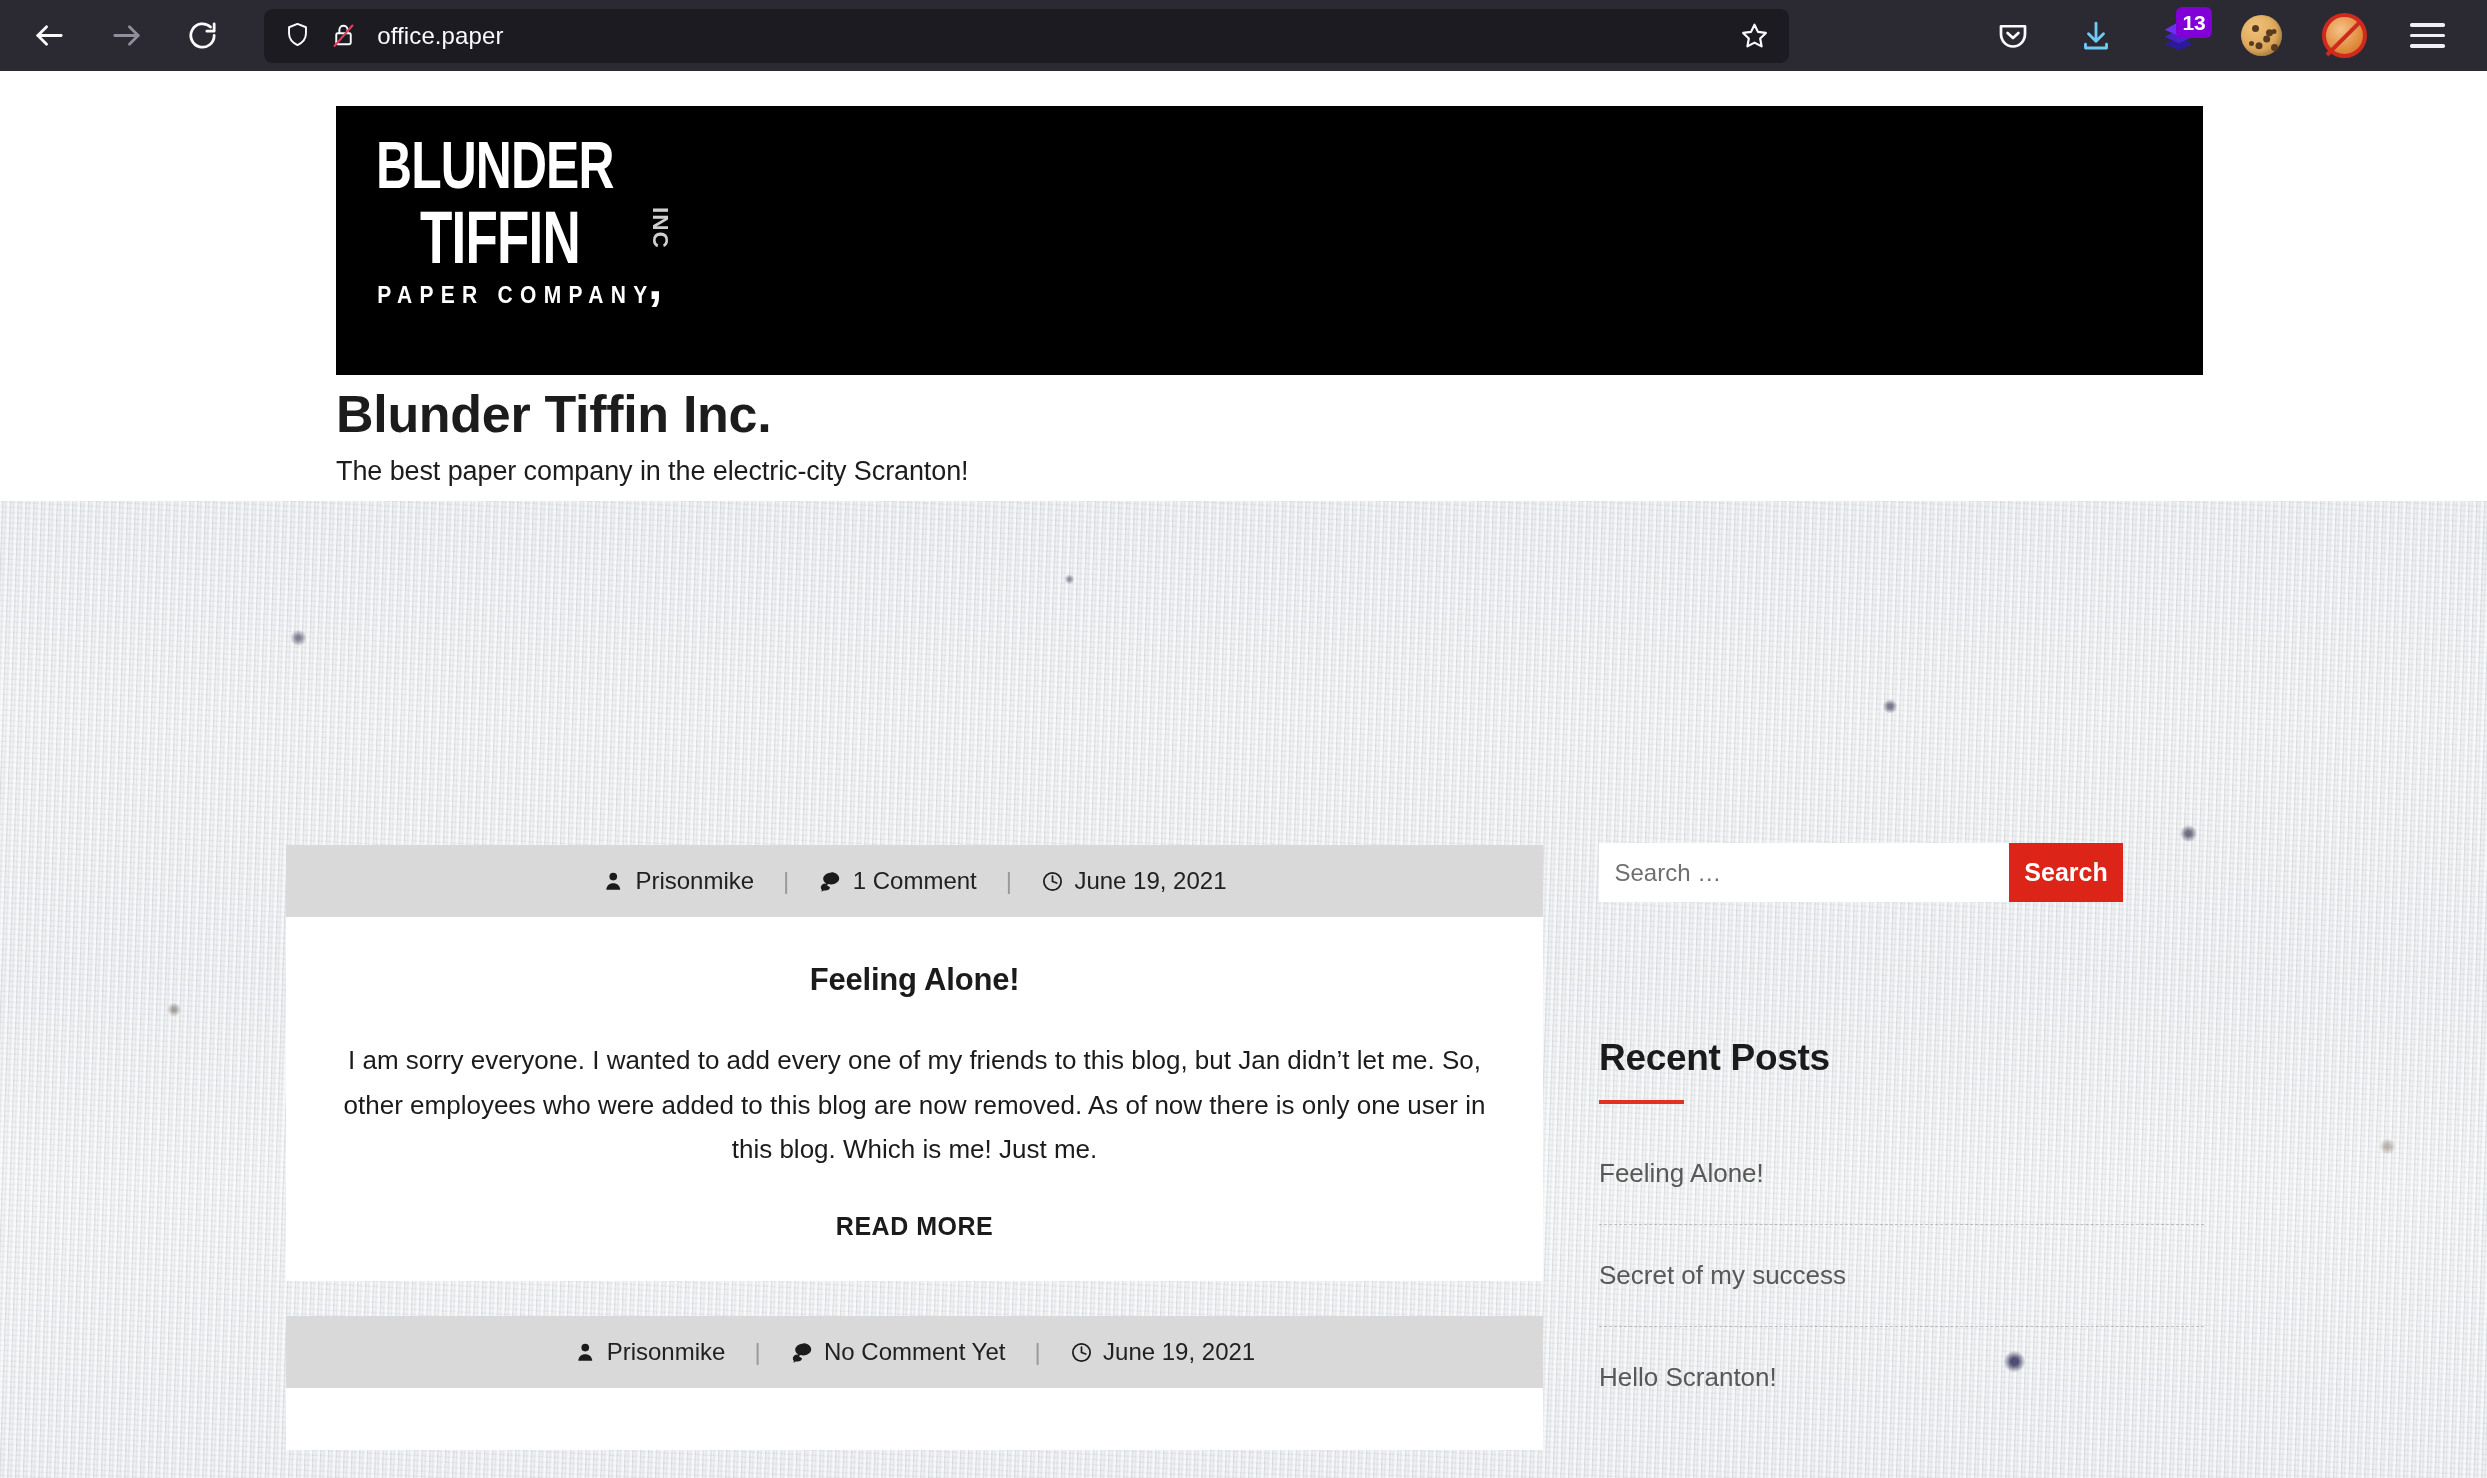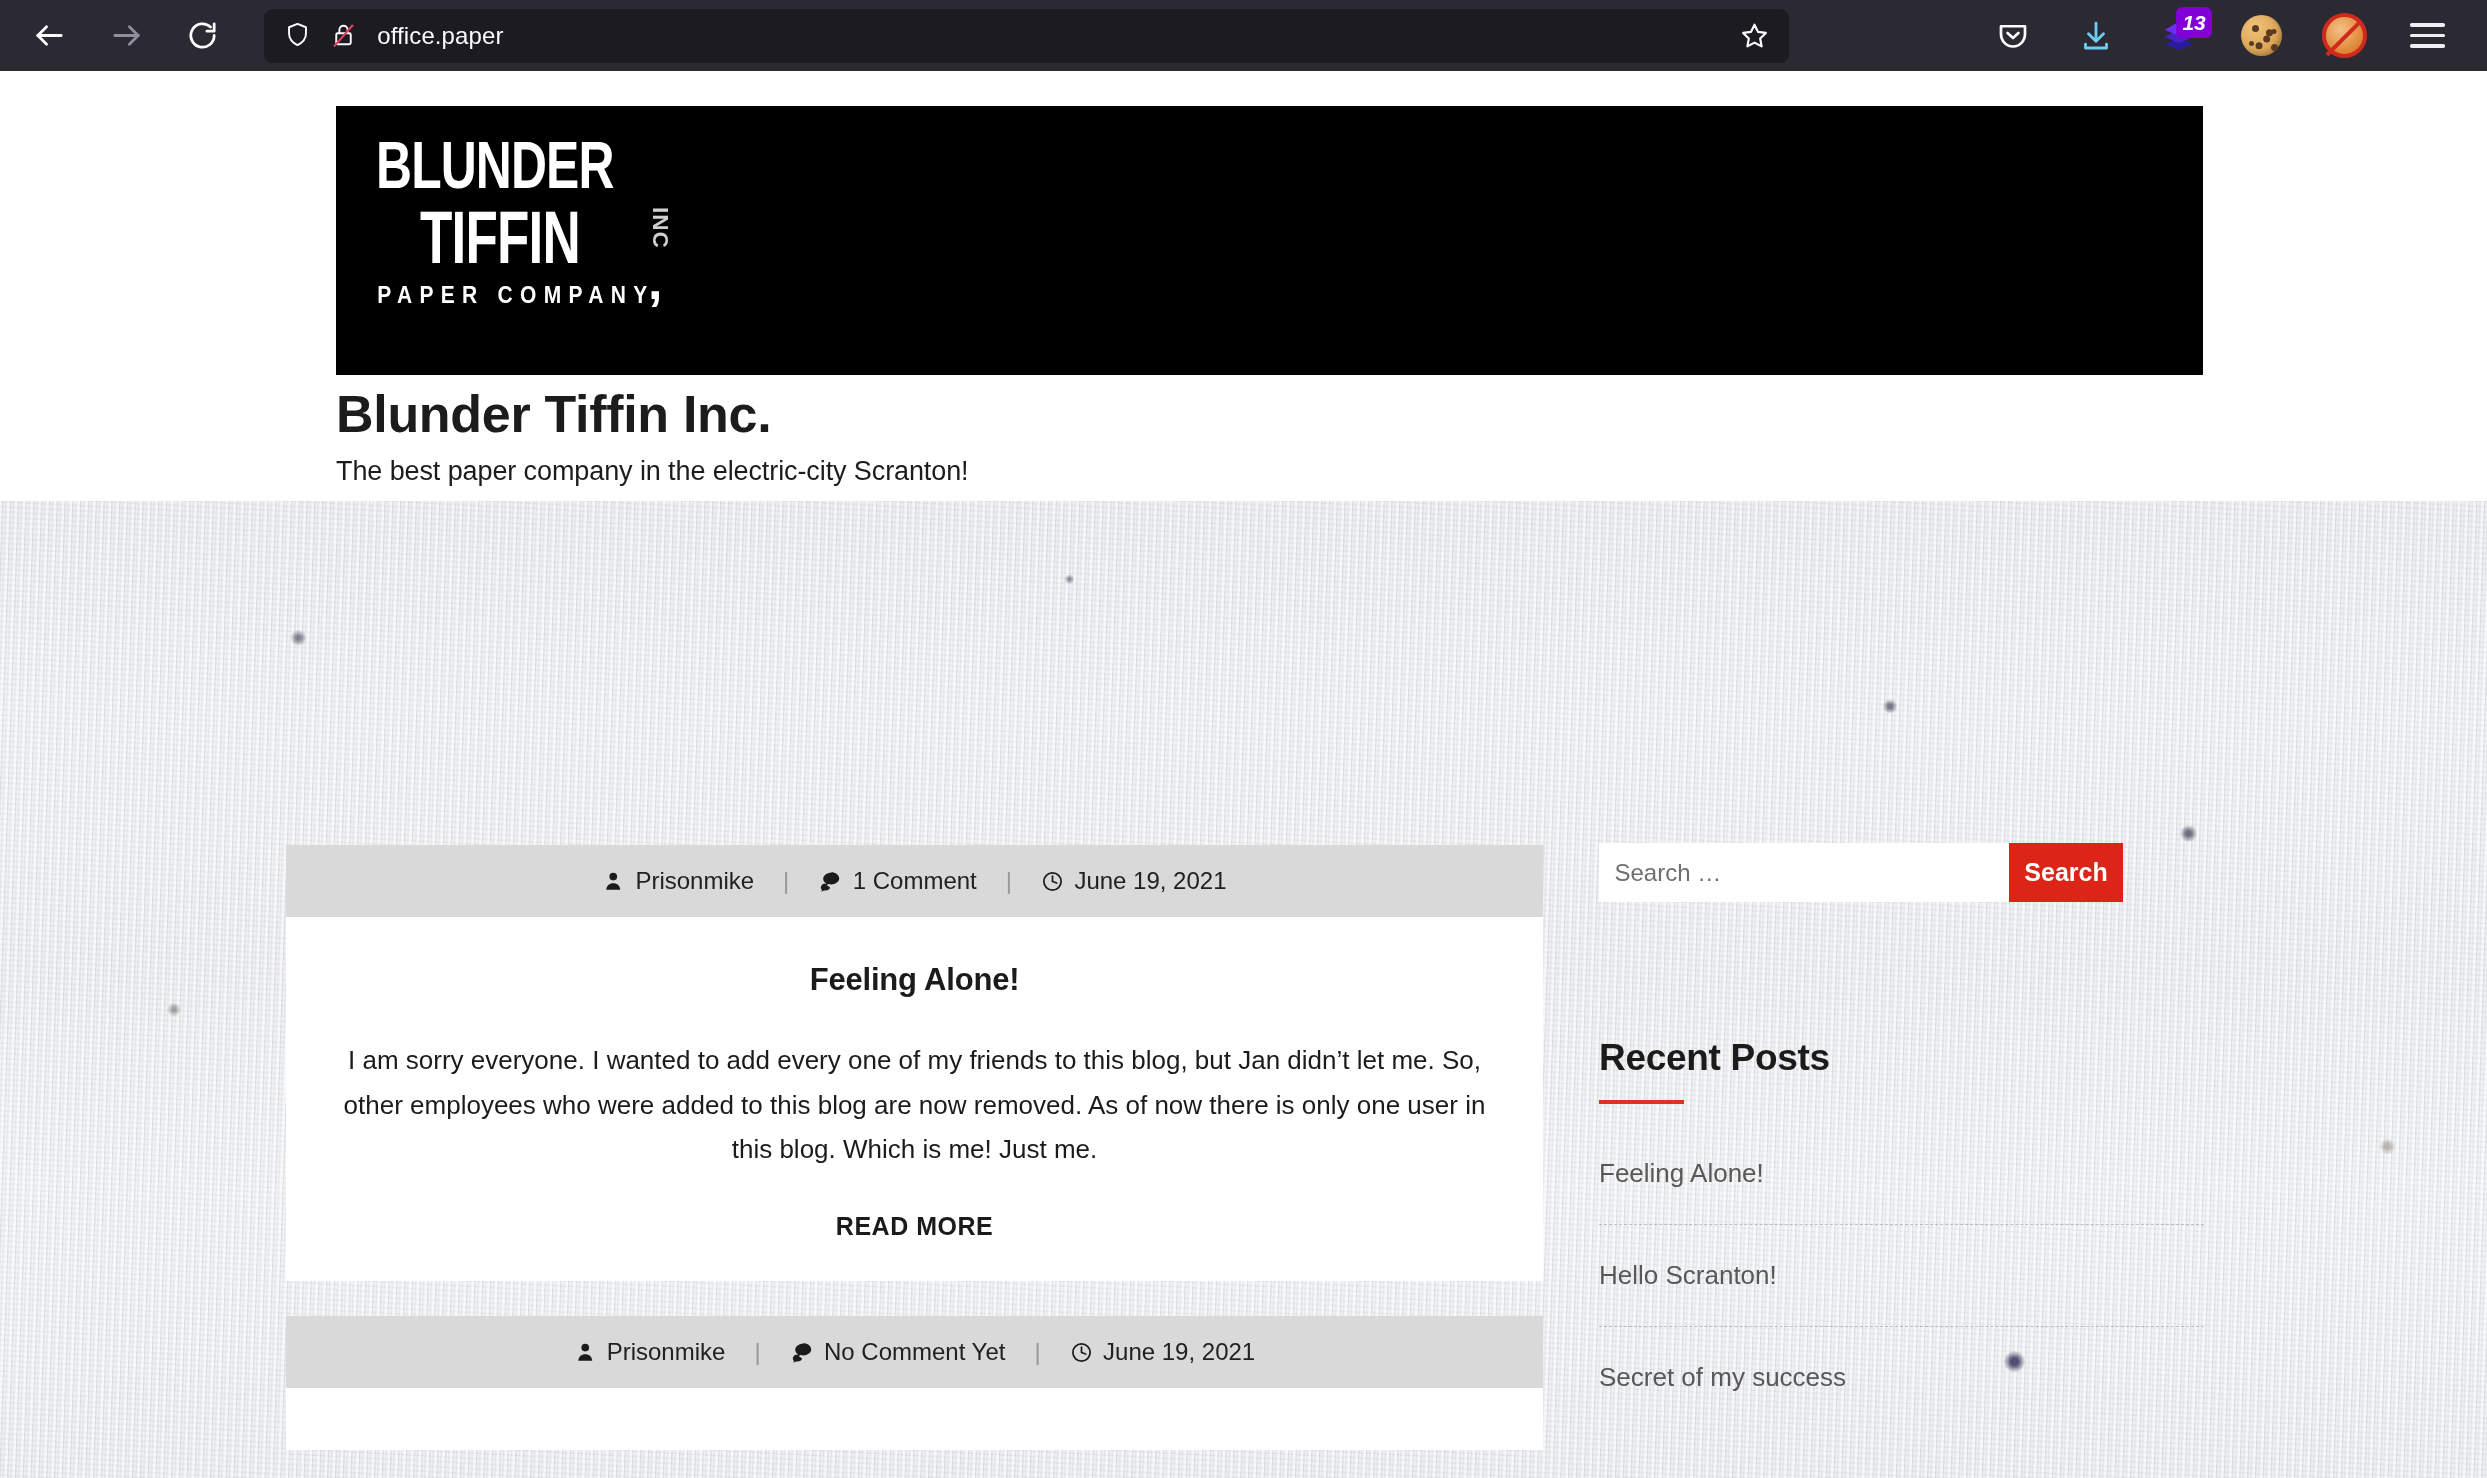--- a/index.html
+++ b/index.html
@@ -59,21 +59,20 @@
   }
 
   .star-btn { margin-left: auto; width: 48px; height: 48px; display:flex; align-items:center; justify-content:center; }
 
   .toolbar-right {
     margin-left: auto;
     display: flex;
     align-items: center;
     gap: 33px;
     padding-right: 12px;
-    font-style: italic;
   }
 
   .ext-icon { position: relative; width: 50px; height: 50px; display:flex; align-items:center; justify-content:center; }
 
   .badge {
     position: absolute;
     top: -3.5px; right: -8.6px;
     min-width: 36px;
     height: 31px;
     background: #8000d7;
@@ -582,24 +581,24 @@
         </form>
 
         <h2 class="widget-title">Recent Posts</h2>
         <div class="title-rule"></div>
 
         <ul class="recent-list">
           <li>
             <a href="#">Feeling Alone!</a>
           </li>
           <li>
-            <a href="#">Hello Scranton!</a>
+            <a href="#">Secret of my success</a>
           </li>
           <li>
-            <a href="#">Secret of my success</a>
+            <a href="#">Hello Scranton!</a>
           </li>
         </ul>
       </aside>
 
     </div>
   </div>
 </div>
 
 
 </body></html>

